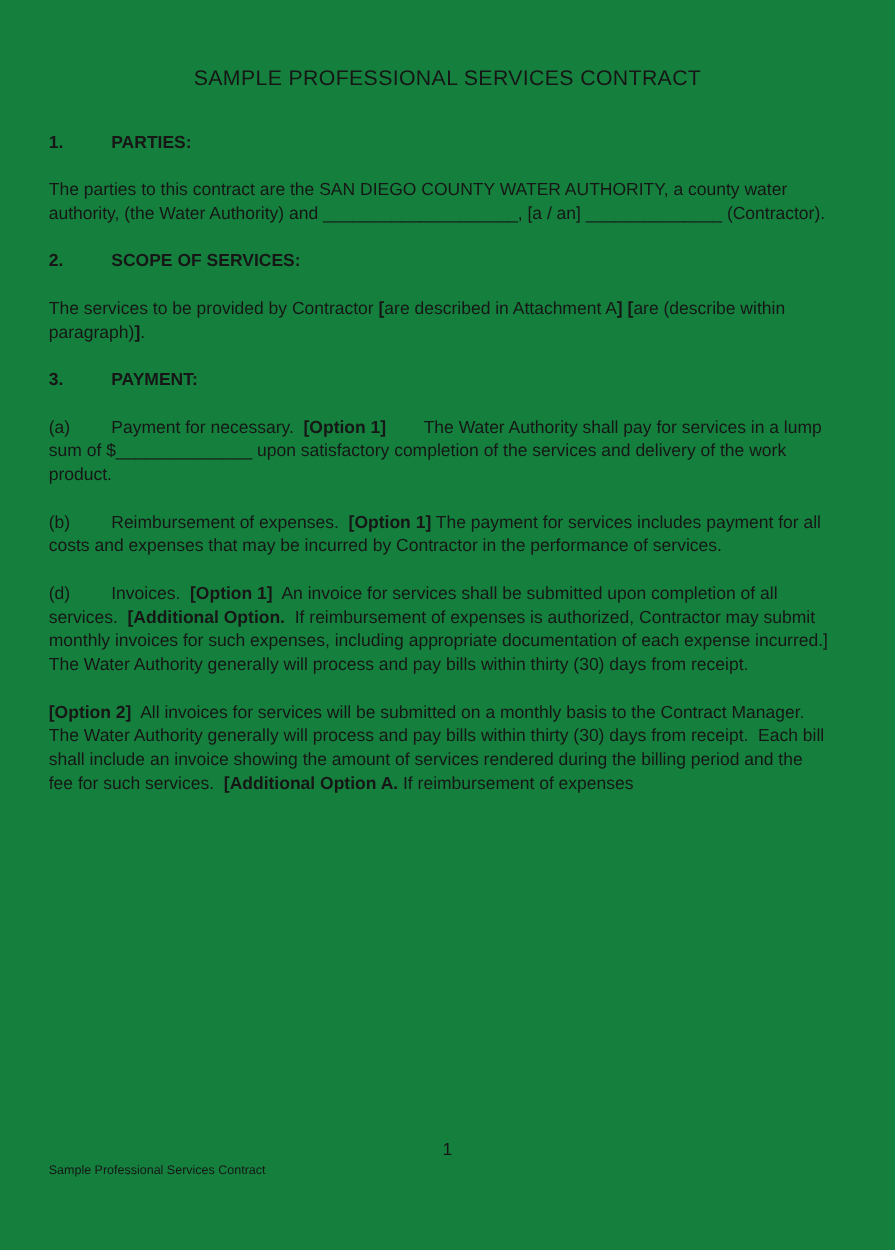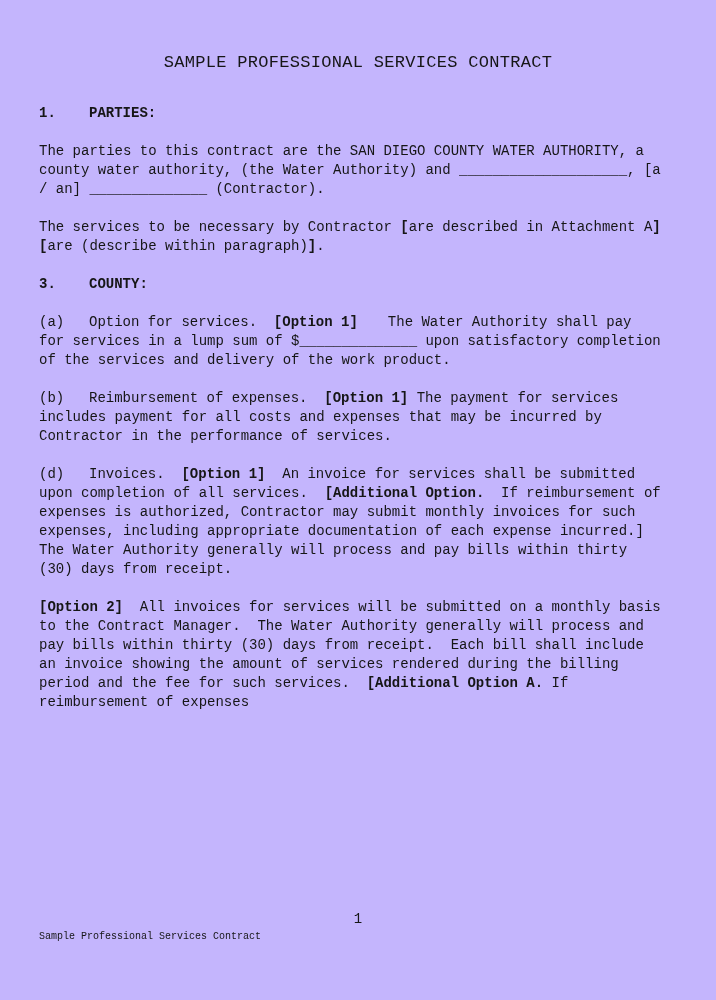--- a/index.html
+++ b/index.html
@@ -2,23 +2,23 @@
 <html><head>
 <meta charset="utf-8">
 <style>
   html, body { margin: 0; padding: 0; background: #ffffff; }
   .page {
     position: relative;
     width: 716px;
     height: 1000px;
     box-sizing: border-box;
     padding: 52px 39px 0 39px;
-    background: #c4b5fd;
+    background: #15803d;
     color: #161616;
-    font-family: Liberation Mono, monospace;
+    font-family: Liberation Sans, sans-serif;
     font-size: 14px;
     line-height: 19px;
     overflow: hidden;
   }
   .doc-title {
     text-align: center;
     font-size: 17px;
     line-height: 21px;
     letter-spacing: 0.3px;
     margin: 0 0 31px 0;
@@ -50,23 +50,24 @@
 </style>
 </head>
 <body>
 
 <div class="page">
   <h1 class="doc-title">SAMPLE PROFESSIONAL SERVICES CONTRACT</h1>
 
   <div class="blocks">
       <div class="block heading"><span class="bold label" style="width: 50px;">1.</span><span class="bold">PARTIES:</span></div>
       <div class="block para"><span>The parties to this contract are the SAN DIEGO COUNTY WATER AUTHORITY, a county water authority, (the Water Authority) and ____________________, [a / an] ______________ (Contractor).</span></div>
-      <div class="block para"><span>The services to be necessary by Contractor </span><span class="bold">[</span><span>are described in Attachment A</span><span class="bold">]</span><span> </span><span class="bold">[</span><span>are (describe within paragraph)</span><span class="bold">]</span><span>.</span></div>
-      <div class="block heading"><span class="bold label" style="width: 50px;">3.</span><span class="bold">COUNTY:</span></div>
-      <div class="block para"><span class="label" style="width: 50px;">(a)</span><span>Option for services.  </span><span class="bold">[Option 1]</span><span class="gap" style="width: 30px;"></span><span>The Water Authority shall pay for services in a lump sum of $______________ upon satisfactory completion of the services and delivery of the work product.</span></div>
+      <div class="block heading"><span class="bold label" style="width: 50px;">2.</span><span class="bold">SCOPE OF SERVICES:</span></div>
+      <div class="block para"><span>The services to be provided by Contractor </span><span class="bold">[</span><span>are described in Attachment A</span><span class="bold">]</span><span> </span><span class="bold">[</span><span>are (describe within paragraph)</span><span class="bold">]</span><span>.</span></div>
+      <div class="block heading"><span class="bold label" style="width: 50px;">3.</span><span class="bold">PAYMENT:</span></div>
+      <div class="block para"><span class="label" style="width: 50px;">(a)</span><span>Payment for necessary.  </span><span class="bold">[Option 1]</span><span class="gap" style="width: 30px;"></span><span>The Water Authority shall pay for services in a lump sum of $______________ upon satisfactory completion of the services and delivery of the work product.</span></div>
       <div class="block para"><span class="label" style="width: 50px;">(b)</span><span>Reimbursement of expenses.  </span><span class="bold">[Option 1]</span><span> The payment for services includes payment for all costs and expenses that may be incurred by Contractor in the performance of services.</span></div>
       <div class="block para"><span class="label" style="width: 50px;">(d)</span><span>Invoices.  </span><span class="bold">[Option 1]</span><span>  An invoice for services shall be submitted upon completion of all services.  </span><span class="bold">[Additional Option.</span><span>  If reimbursement of expenses is authorized, Contractor may submit monthly invoices for such expenses, including appropriate documentation of each expense incurred.]   The Water Authority generally will process and pay bills within thirty (30) days from receipt.</span></div>
       <div class="block para"><span class="bold">[Option 2]</span><span>  All invoices for services will be submitted on a monthly basis to the Contract Manager.  The Water Authority generally will process and pay bills within thirty (30) days from receipt.  Each bill shall include an invoice showing the amount of services rendered during the billing period and the fee for such services.  </span><span class="bold">[Additional Option A.</span><span> If reimbursement of expenses</span></div>
     </div>
 
   <div class="page-number">1</div>
 
   <div class="footer-line">Sample Professional Services Contract</div>
 </div>
 

